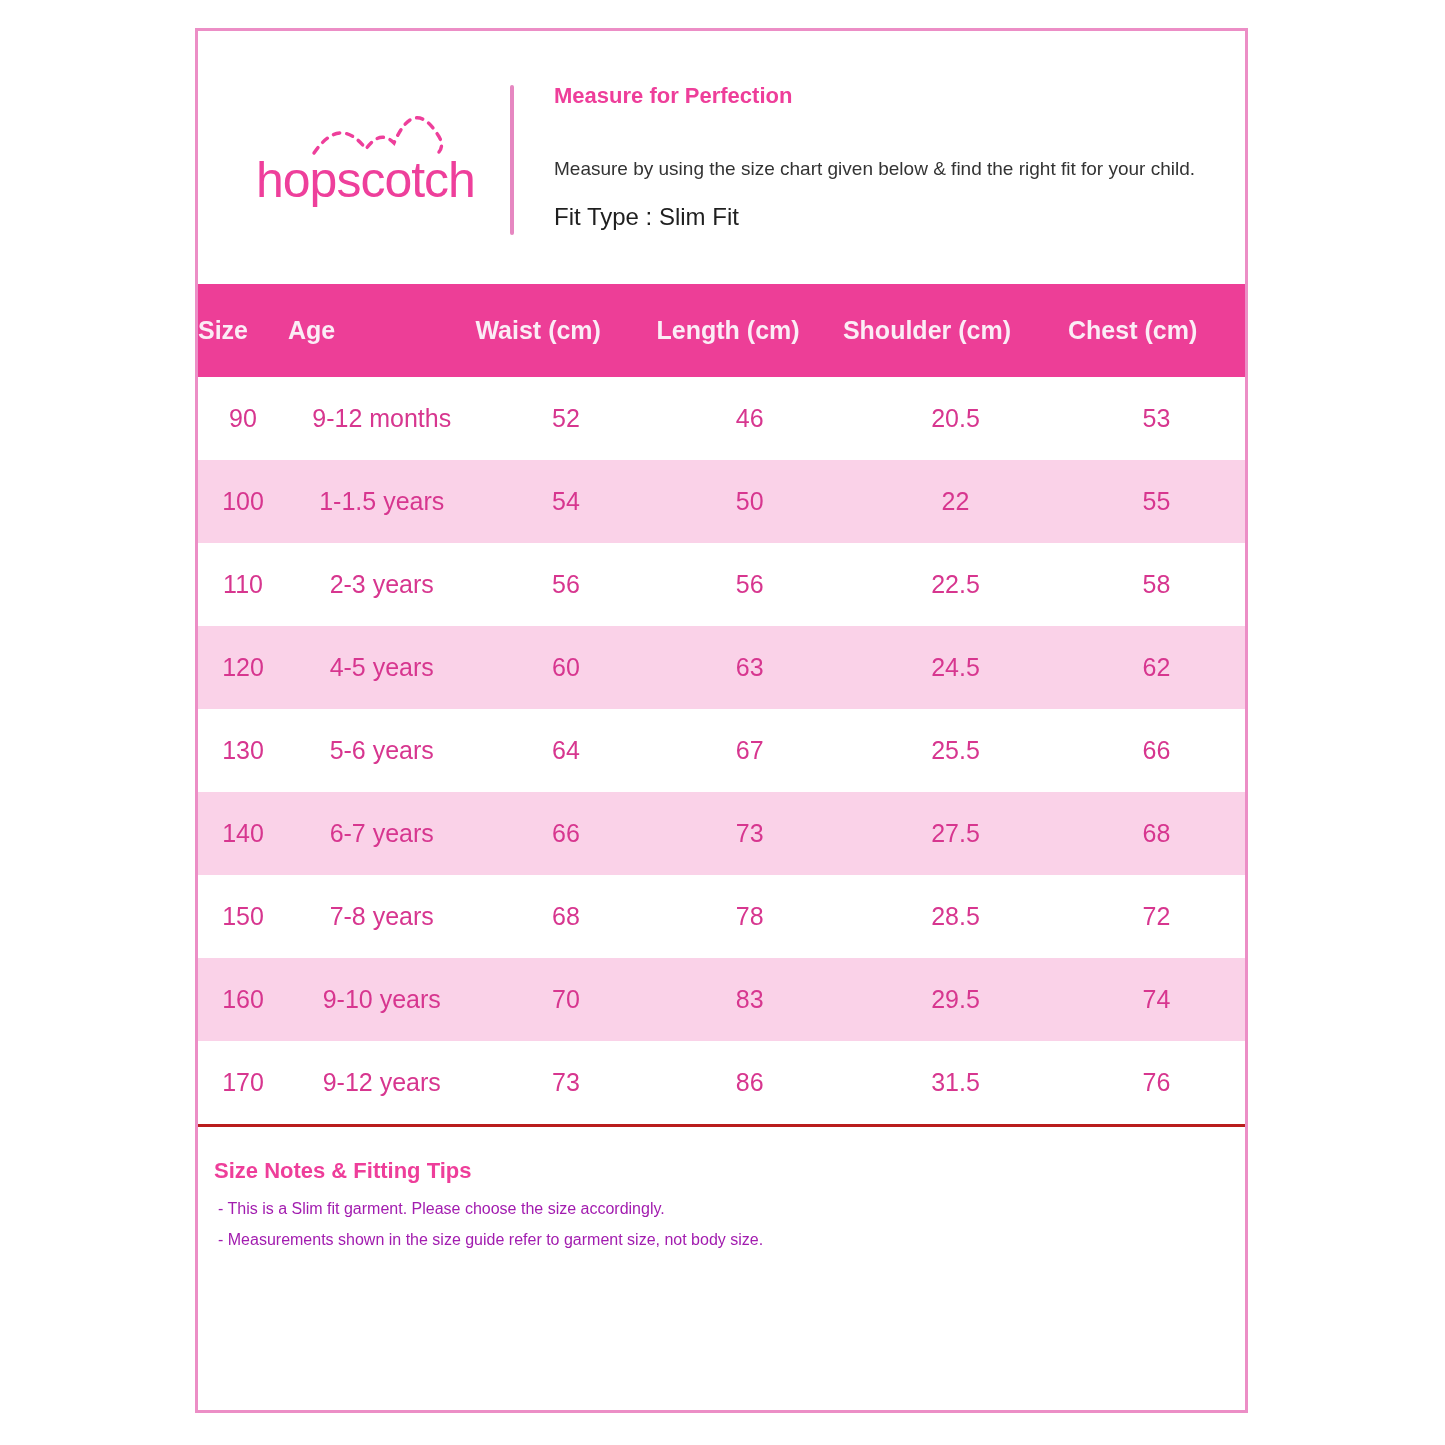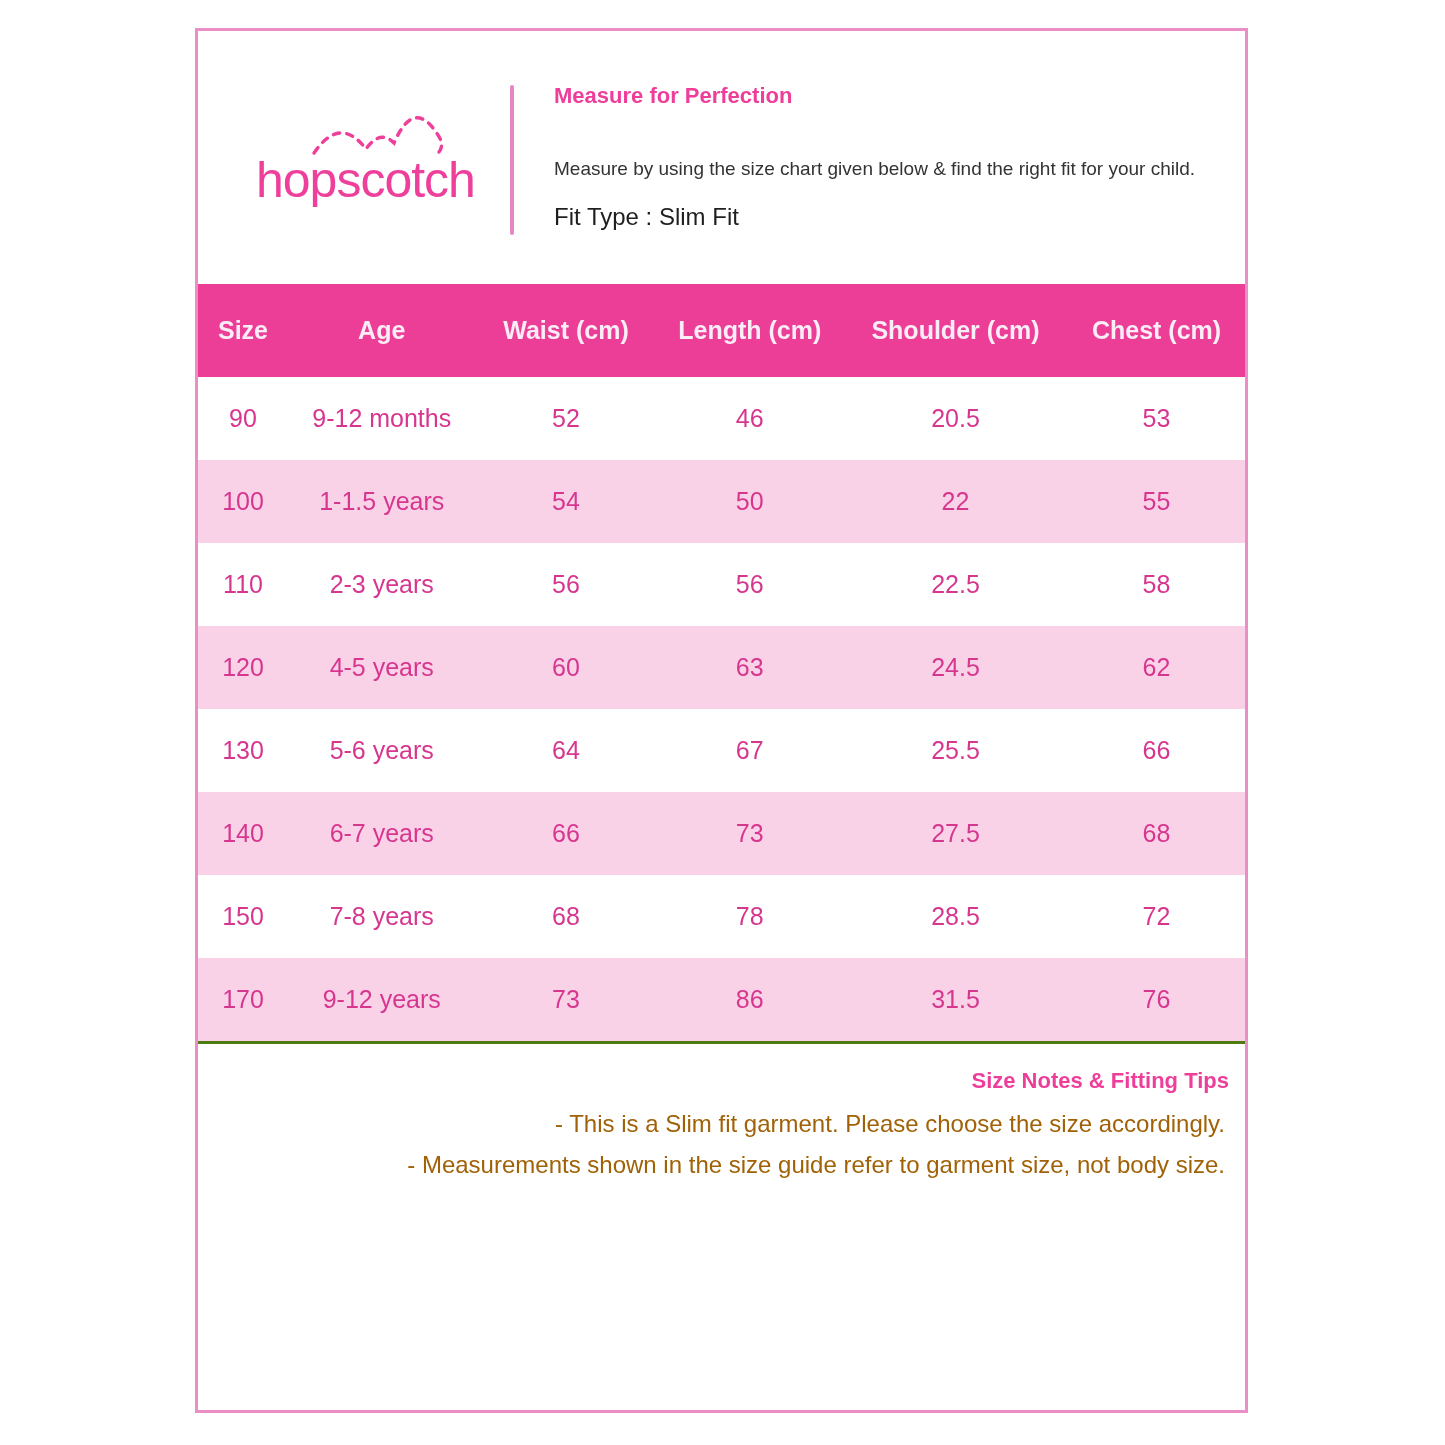--- a/index.html
+++ b/index.html
@@ -26,36 +26,35 @@
     background:#E687C1; border-radius:2px;
   }
   .intro { position:absolute; left:356px; top:52px; width:672px; }
   .intro-title { font-size:22px; font-weight:700; color:#EE3E9A; margin:0 0 14px 0; }
   .intro-body { font-size:19px; color:#333333; line-height:1.62; margin:0; }
   .fit-type { font-size:24px; font-weight:400; color:#1F1F1F; margin-top:18px; }
   
   table.size-table { width:100%; border-collapse:collapse; table-layout:fixed; }
   table.size-table th {
     height:93px; background:#ED3E97; color:#FBEDF6;
-    font-size:25px; font-weight:600; text-align:center; padding:0;
+    font-size:25px; font-weight:600; text-align:left; padding:0;
   }
   table.size-table td {
     height:83px; font-size:25px; color:#D7368F; text-align:center;
     font-weight:400; padding:0;
   }
   table.size-table tbody tr:nth-child(even) { background:#FAD2E8; }
   table.size-table tbody tr:nth-child(odd)  { background:#FFFFFF; }
   
   .footer {
-    border-top:3px solid #4d7c0f; padding:24px 16px 0 16px; height:119px;
+    border-top:3px solid #b91c1c; padding:31px 16px 0 16px; height:119px;
     box-sizing:content-box;
-    text-align:right;
   }
   .footer-title { font-size:22px; font-weight:700; color:#EE3E9A; margin:0 0 16px 0; }
-  .note { font-size:24px; color:#a16207; margin:0 4px 13px 4px; }
+  .note { font-size:16px; color:#a21caf; margin:0 4px 13px 4px; }
 </style>
 </head>
 <body>
 
 <div class="card">
 
   <div class="top">
     <div class="logo-col">
       <svg class="logo-arcs" width="168" height="62" viewBox="0 0 168 62">
         <path d="M4,52 Q30,14 56,48 Q70,28 84,42 Q104,-4 128,34 Q136,46 126,54" fill="none" stroke="#EE3F9B" stroke-width="3.4" stroke-linecap="round" stroke-dasharray="6.5,7"></path>
@@ -140,20 +139,28 @@
         </tr>
         <tr>
           <td>150</td>
           <td>7-8 years</td>
           <td>68</td>
           <td>78</td>
           <td>28.5</td>
           <td>72</td>
         </tr>
         <tr>
+          <td>160</td>
+          <td>9-10 years</td>
+          <td>70</td>
+          <td>83</td>
+          <td>29.5</td>
+          <td>74</td>
+        </tr>
+        <tr>
           <td>170</td>
           <td>9-12 years</td>
           <td>73</td>
           <td>86</td>
           <td>31.5</td>
           <td>76</td>
         </tr>
       </tbody>
   </table>
 

